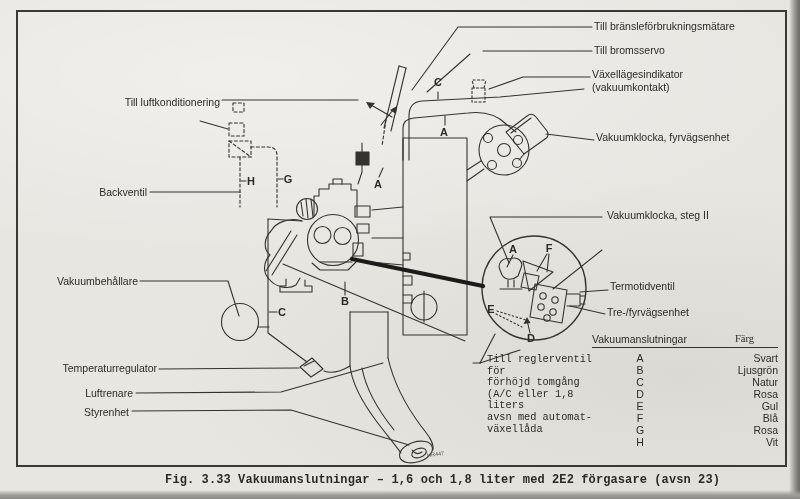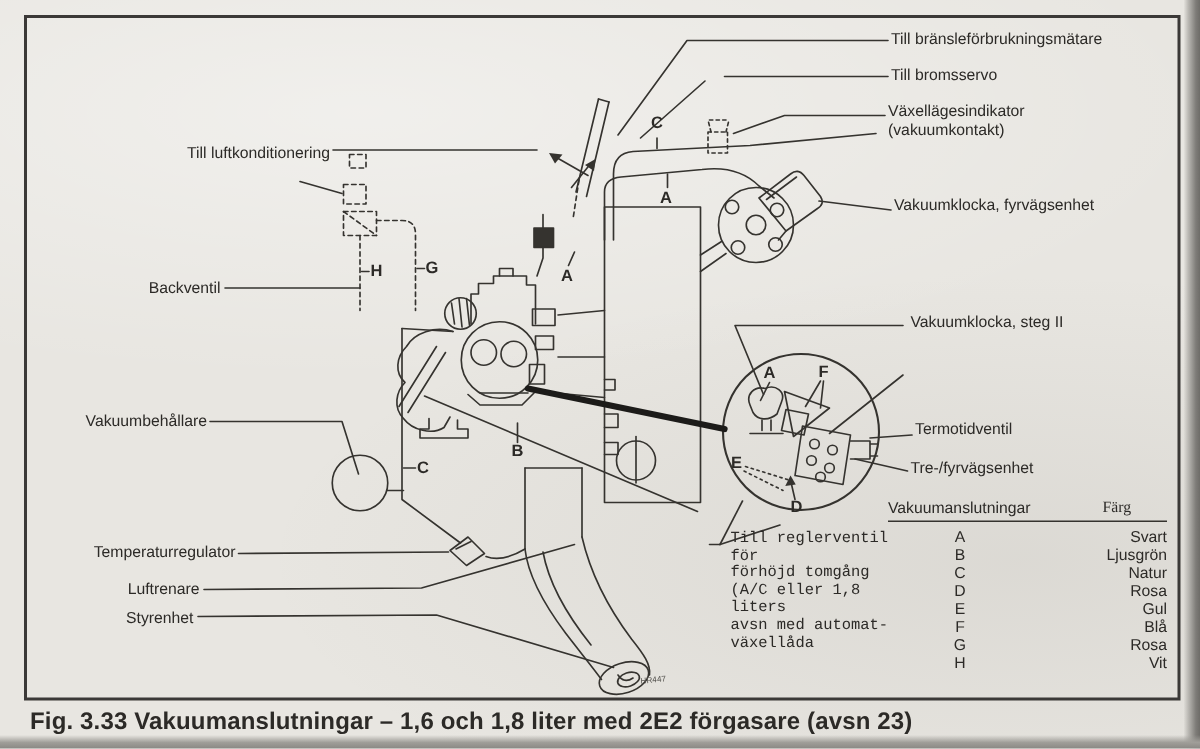--- a/index.html
+++ b/index.html
@@ -19,22 +19,22 @@
   .lbl{position:absolute;font-size:10.5px;line-height:12.5px;white-space:nowrap;}
   .pl{position:absolute;font-size:11px;font-weight:700;transform:translate(-50%,-50%);}
   .note{position:absolute;left:487px;top:354px;width:112px;font-size:10.3px;line-height:11.6px;font-family:Liberation Mono, monospace;}
   .tbl-title{position:absolute;left:592px;top:333px;font-size:10.5px;}
   .tbl-farg{position:absolute;left:735px;top:333px;font-size:10.5px;font-family:Liberation Serif, serif;}
   .tbl-rule{position:absolute;left:592px;top:347px;width:186px;height:1.4px;background:#35332f;}
   .tbl{position:absolute;left:592px;top:352px;width:186px;}
   .trow{display:flex;height:12px;line-height:12px;font-size:10.5px;}
   .tport{width:56px;margin-left:20px;text-align:center;}
   .tcolor{width:62px;margin-left:auto;text-align:right;}
-  .caption{position:absolute;left:20px;top:473px;width:700px;text-align:left;
-    font-size:16px;font-weight:700;letter-spacing:.1px;}
+  .caption{position:absolute;left:20px;top:473px;width:700px;text-align:right;
+    font-size:12px;font-weight:700;letter-spacing:.1px;font-family:Liberation Mono, monospace;}
   .mark{position:absolute;left:427px;top:451px;font-size:5.5px;color:#55534f;transform:rotate(-6deg);}
 </style>
 </head>
 <body>
 
 <div class="page">
 
   <div class="frame"></div>
 
   <svg width="800" height="499" viewBox="0 0 800 499">

